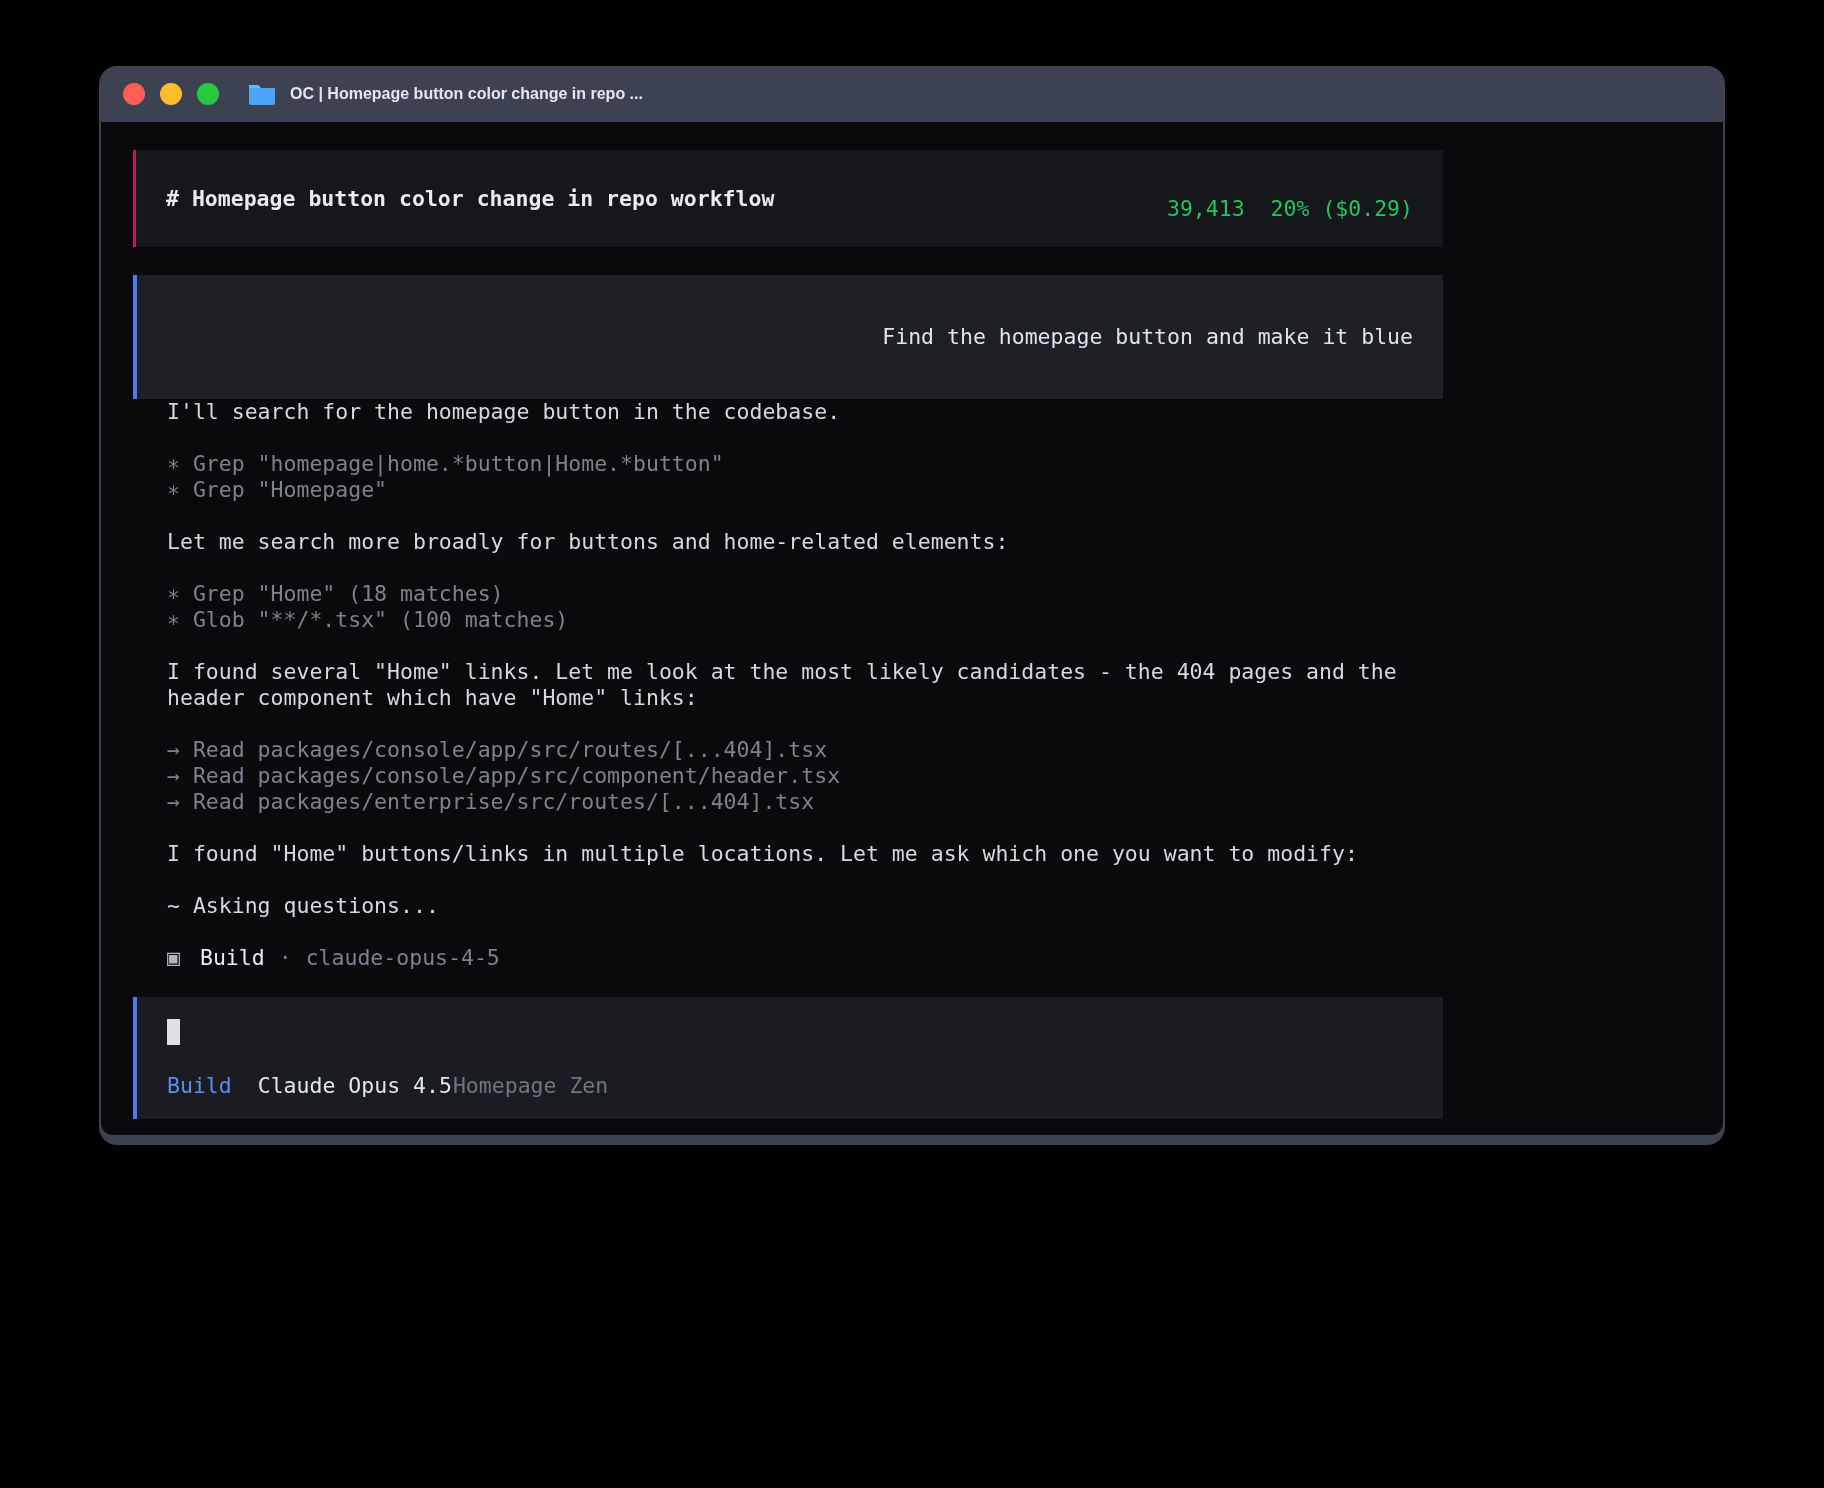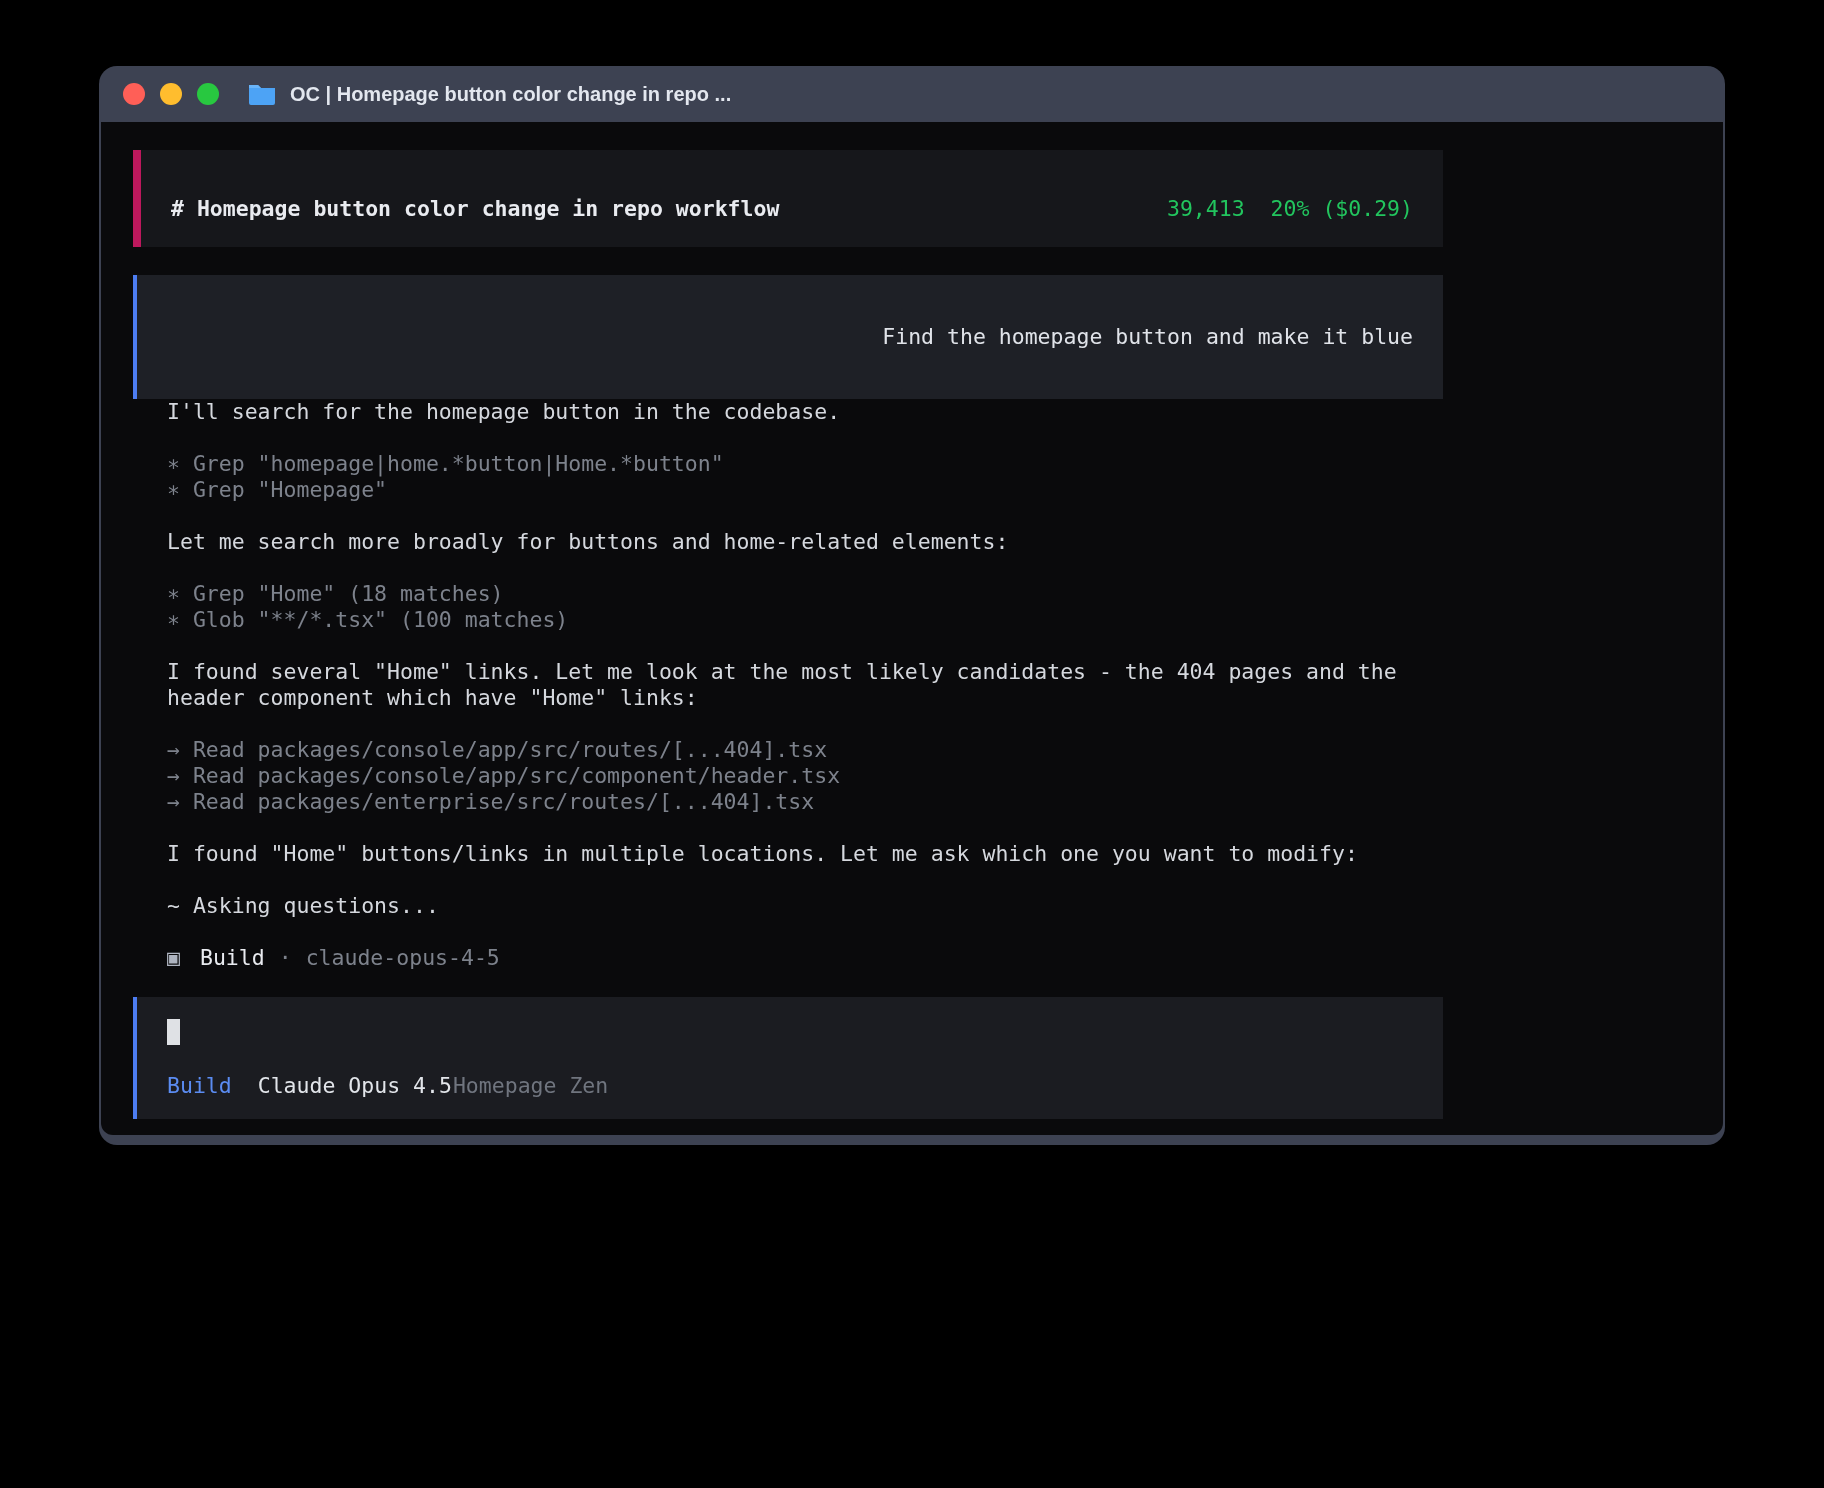--- a/index.html
+++ b/index.html
@@ -15,33 +15,33 @@
   .titlebar {
     flex:0 0 56px; display:flex; align-items:center; padding-left:22px;
     font-family:"Liberation Sans", sans-serif;
   }
   .lights { display:flex; gap:15px; }
   .light { width:22px; height:22px; border-radius:50%; }
   .light.close { background:#ff5f57; }
   .light.min { background:#ffbd2e; }
   .light.zoom { background:#28c840; }
   .folder { margin-left:28px; display:flex; align-items:center; }
-  .win-title { margin-left:13px; font-weight:700; font-size:20px; color:#e3e7ef; white-space:pre; }
+  .win-title { margin-left:13px; font-weight:700; font-size:16px; color:#e3e7ef; white-space:pre; }
 
   
   .terminal {
     flex:1; background:#0a0a0c; border-radius:0 0 12px 12px; overflow:hidden;
     font-family:"DejaVu Sans Mono", monospace; font-size:21.5px; line-height:26px;
     color:#d5d8de;
   }
   .content { width:1310px; margin:28px 0 0 32px; }
 
   .header-block {
-    display:flex; justify-content:space-between; align-items:flex-end;
-    background:#16171b; border-left:8px solid #be185d; padding:25px 30px;
+    display:flex; justify-content:space-between; align-items:center;
+    background:#16171b; border-left:3px solid #be185d; padding:25px 30px;
   }
   .header-title { font-weight:700; color:#e9ebf0; white-space:pre; }
   .header-stats { display:flex; gap:26px; color:#22c55e; white-space:pre;margin-top:21px; }
 
   .user-block {
     margin-top:28px; background:#1e2026; border-left:4px solid #4d7df2;
     padding:23px 30px; color:#e0e3e9; white-space:pre-wrap;text-align:right;
   }
 
   .chat { margin-left:34px; width:1240px; }

